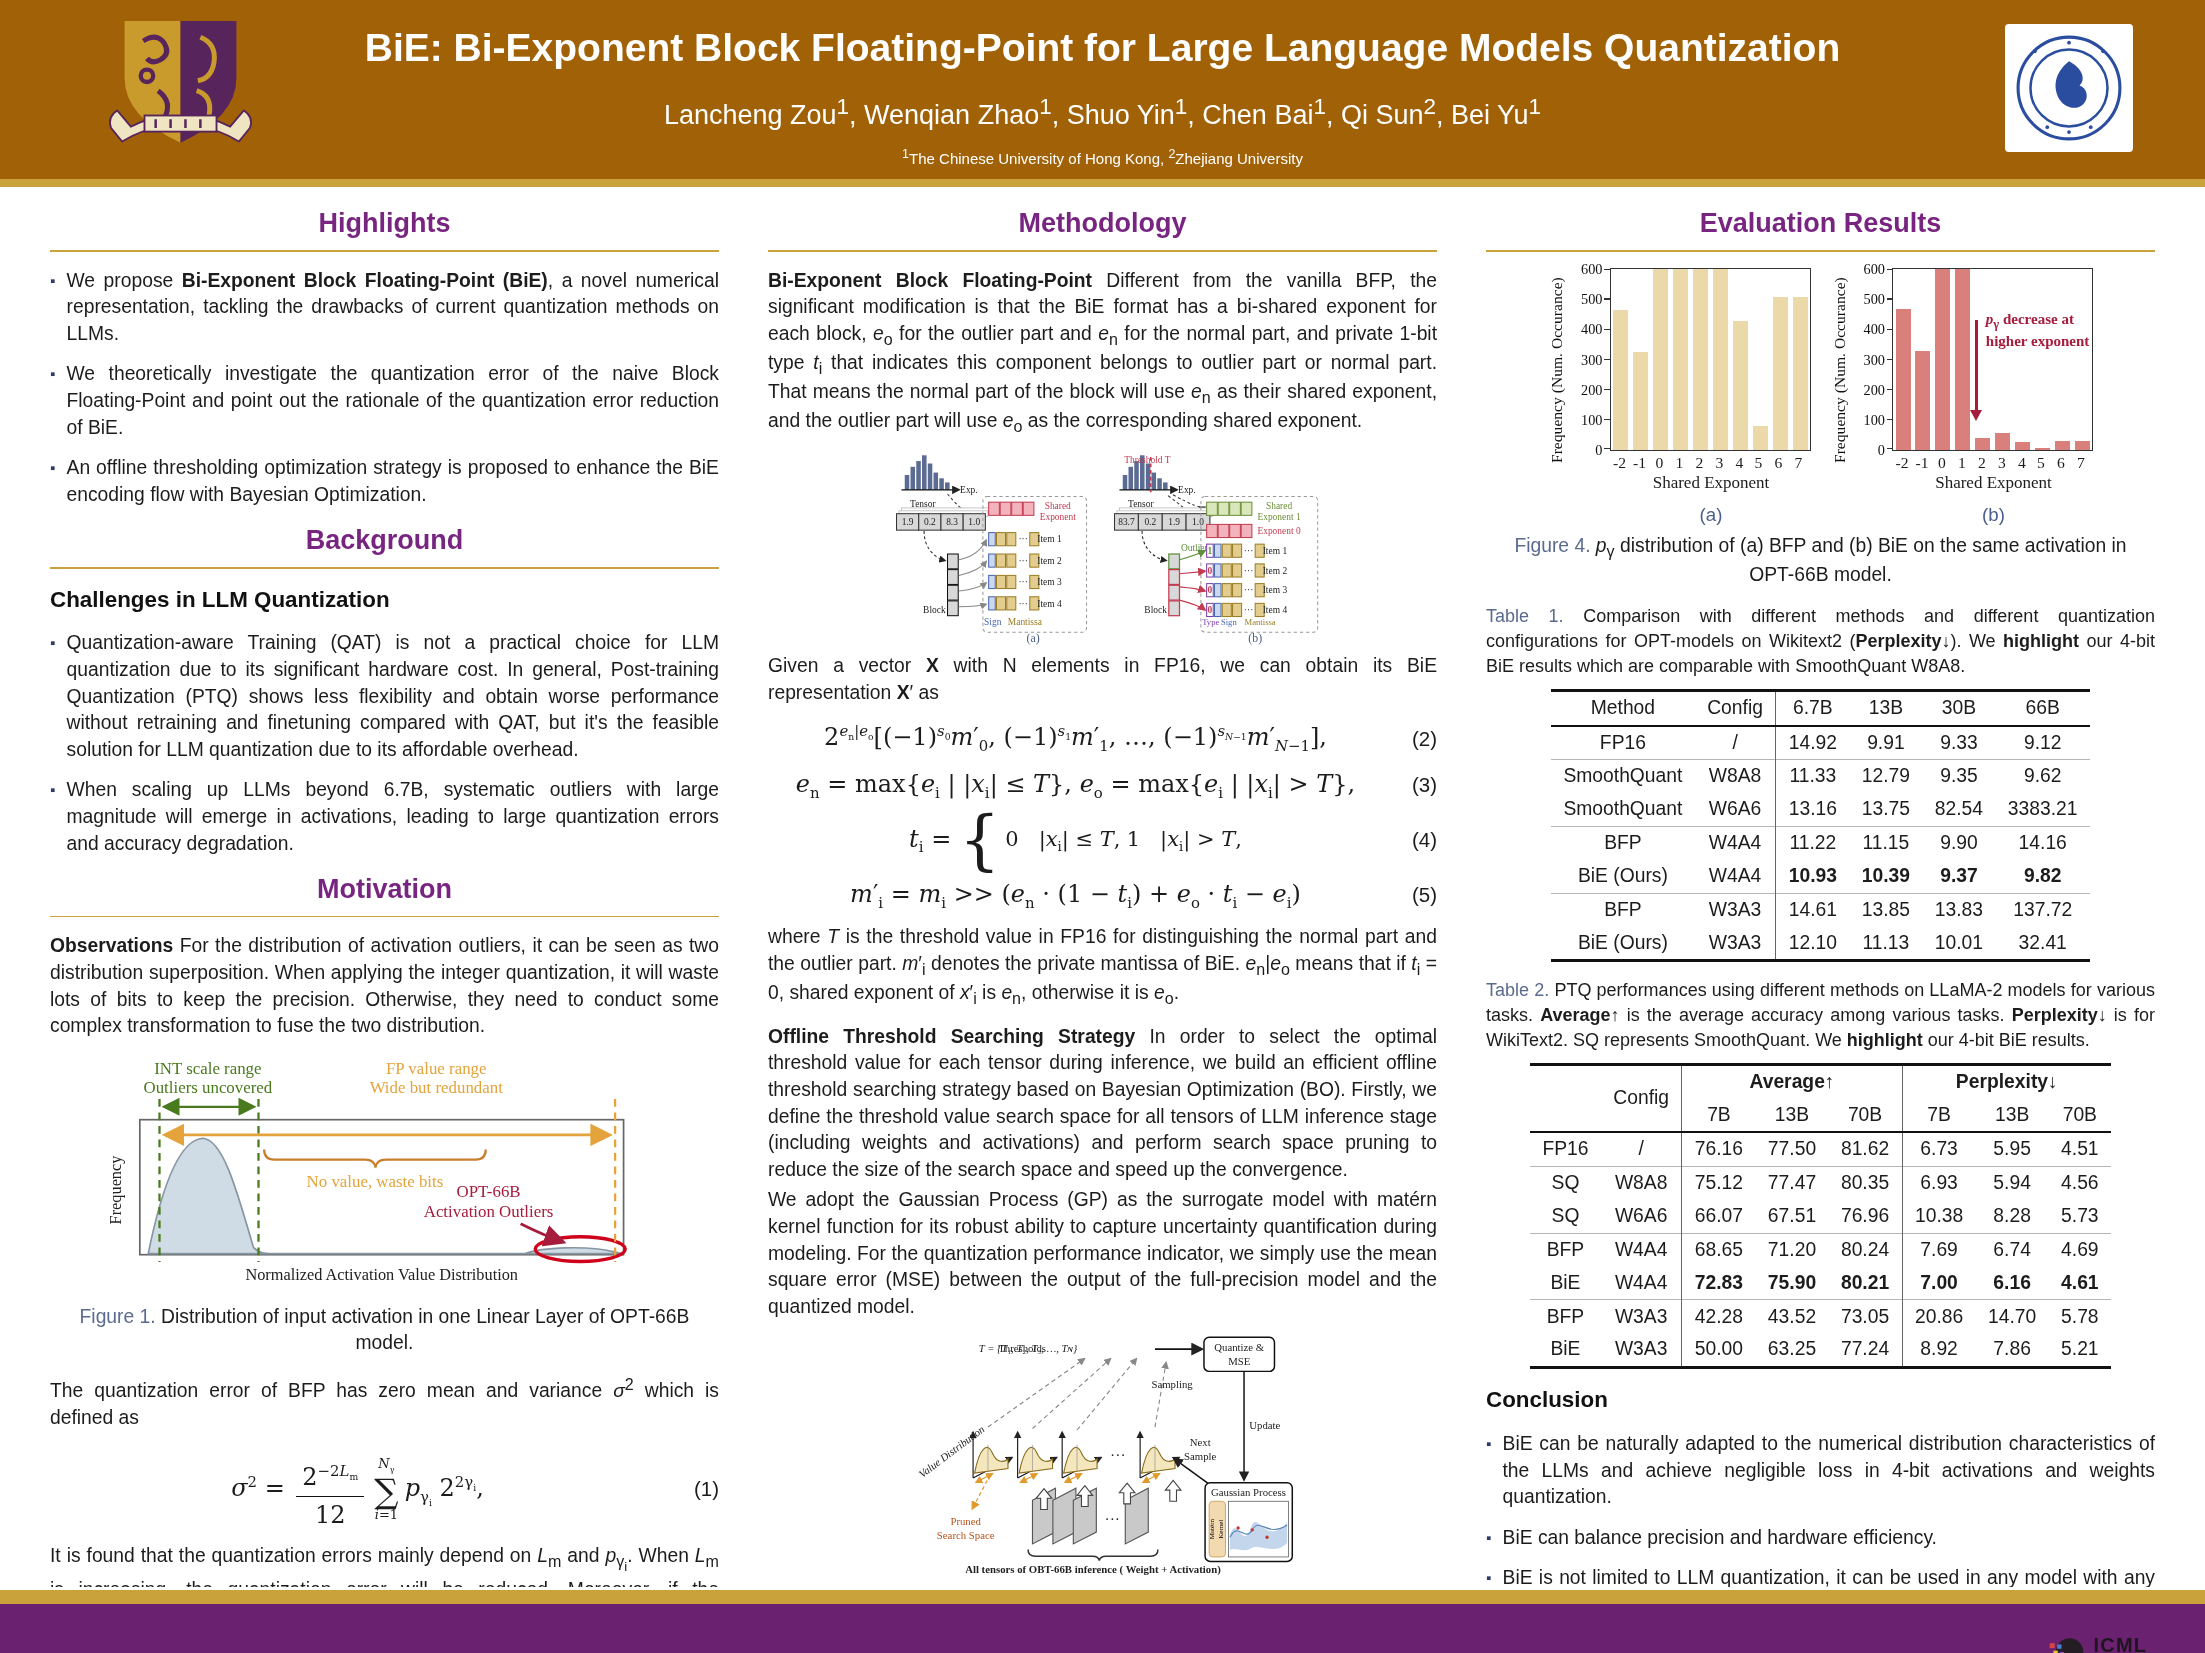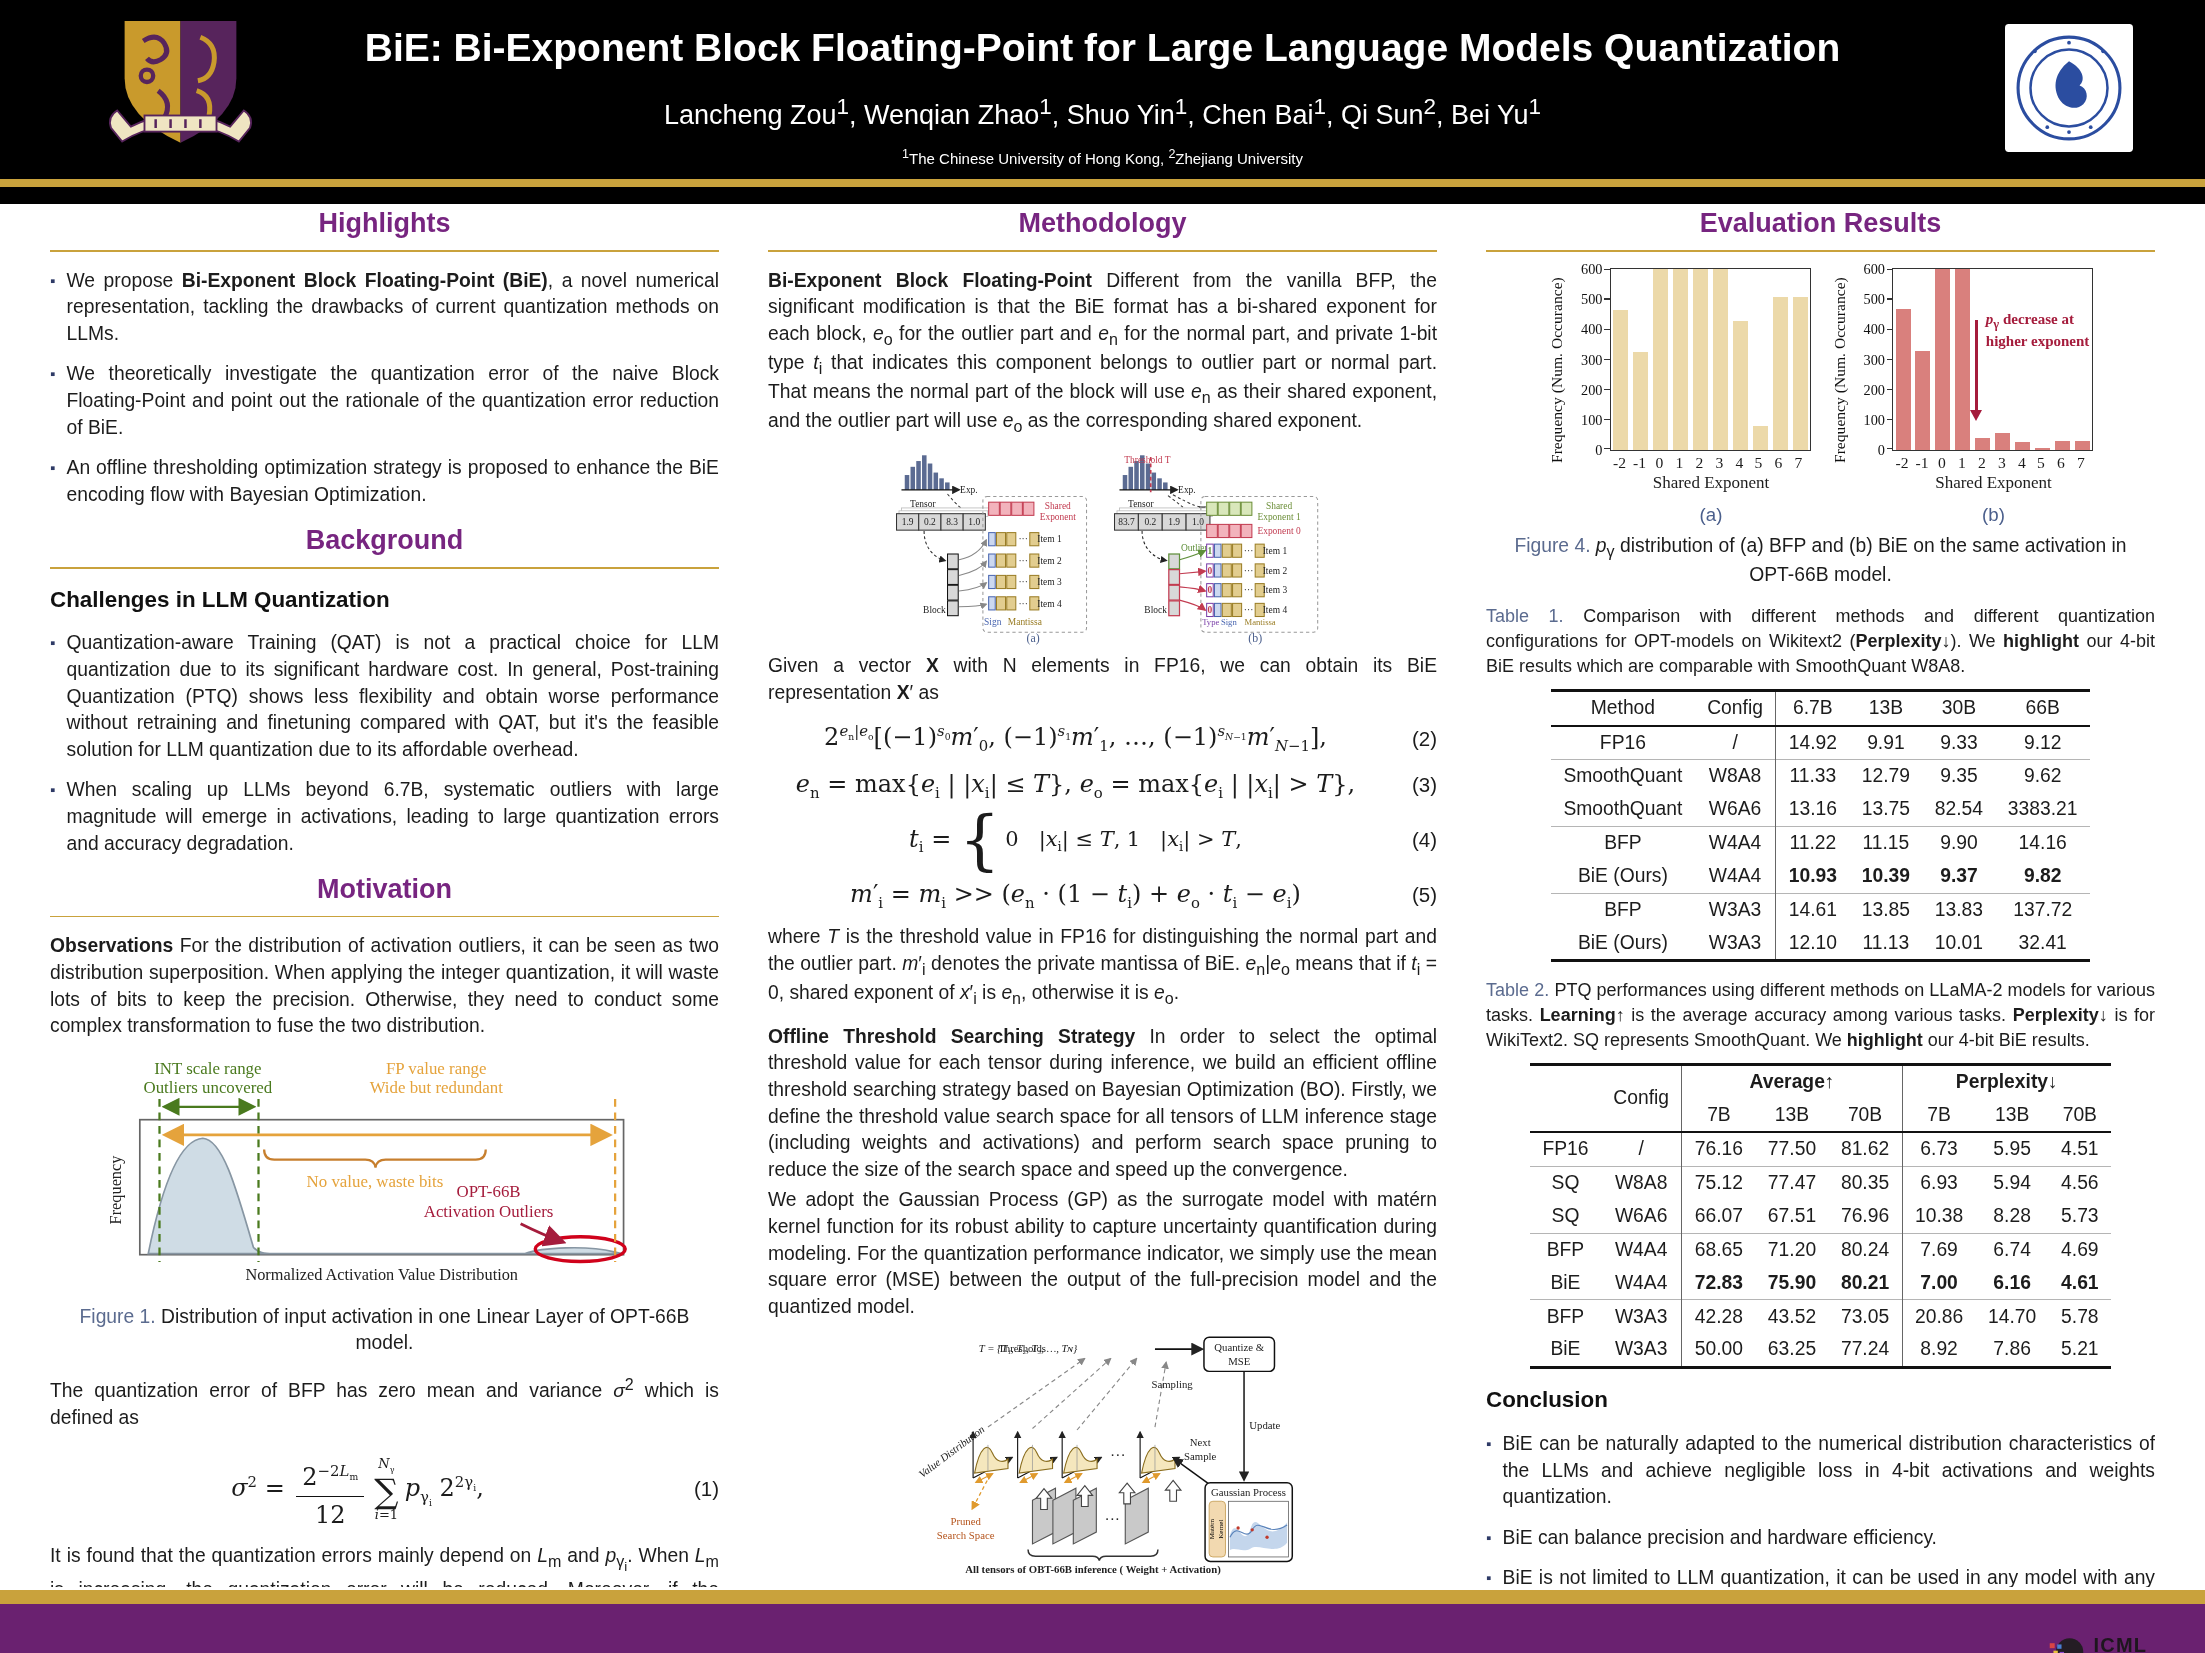--- a/index.html
+++ b/index.html
@@ -1,19 +1,19 @@
 <!DOCTYPE html>
 <html style="font-size:10px"><head>
 <meta charset="utf-8">
 <style>
   html,body{margin:0;padding:0;background:#ffffff;}
   .poster{position:relative;width:2205px;height:1654px;background:#fff;color:#1c1c1c;
           font-family:"Liberation Sans",sans-serif;font-size:19.3px;line-height:1.38;overflow:hidden;}
   
-  .hdr{position:absolute;top:0;left:0;right:0;height:204px;background:#000000;}
+  .hdr{position:absolute;top:0;left:0;right:0;height:179px;background:#a16207;}
   .hdr-gold{position:absolute;top:179px;left:0;right:0;height:8px;background:#C9A23C;}
   .hdr-text{position:absolute;top:0;left:349px;right:349px;text-align:center;color:#fff;}
   .hdr-title{margin-top:21px;font-size:39px;font-weight:bold;}
   .hdr-authors{margin-top:16px;font-size:27px;}
   .hdr-affil{margin-top:12.4px;font-size:15px;}
   .logo-cuhk{position:absolute;left:106px;top:16px;}
   .logo-zju{position:absolute;right:72px;top:24px;width:128px;height:128px;background:#fff;border-radius:3.7px;
             display:flex;align-items:center;justify-content:center;}
   
   .cols{position:absolute;top:194px;left:50px;right:50px;display:flex;gap:49px;}
@@ -727,21 +727,21 @@
               <td>BiE (Ours)</td>
               <td>W3A3</td>
               <td class="vl">12.10</td>
               <td>11.13</td>
               <td>10.01</td>
               <td>32.41</td>
             </tr>
           </tbody>
       </table>
 
-      <p class="tabcap"><span class="caplabel">Table 2.</span><span> PTQ performances using different methods on LLaMA-2 models for various tasks. <b>Learning</b>↑ is the average accuracy among various tasks. <b>Perplexity</b>↓ is for WikiText2. SQ represents SmoothQuant. We <b>highlight</b> our 4-bit BiE results.</span></p>
+      <p class="tabcap"><span class="caplabel">Table 2.</span><span> PTQ performances using different methods on LLaMA-2 models for various tasks. <b>Average</b>↑ is the average accuracy among various tasks. <b>Perplexity</b>↓ is for WikiText2. SQ represents SmoothQuant. We <b>highlight</b> our 4-bit BiE results.</span></p>
       <table class="ptable" id="table2">
         <thead>
           <tr>
             <th rowspan="2"></th>
             <th rowspan="2">Config</th>
             <th colspan="3" class="grp vl">Average↑</th>
             <th colspan="3" class="grp vl">Perplexity↓</th>
           </tr>
           <tr>
             <th class="vl">7B</th>

